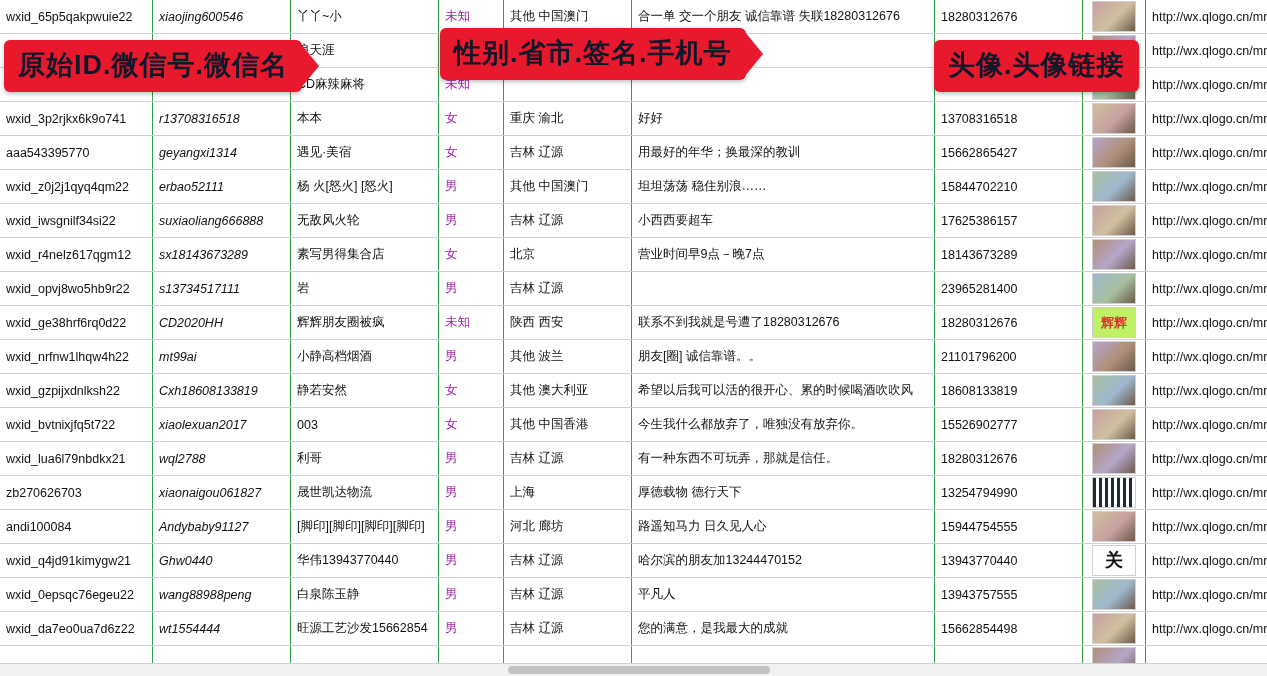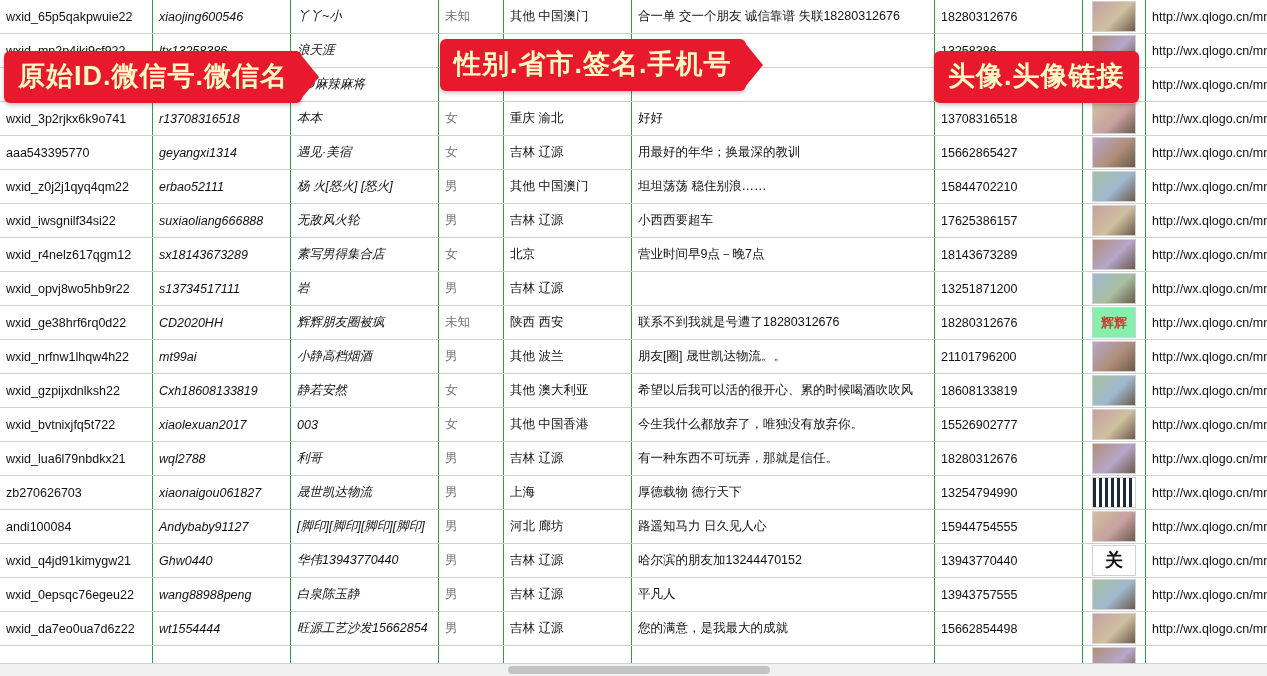--- a/index.html
+++ b/index.html
@@ -31,21 +31,21 @@
     border-bottom: 1px solid #cfcfcf;
     height: 33px;
     padding: 0 6px;
     vertical-align: middle;
     white-space: nowrap;
     overflow: hidden;
     background: #ffffff;
   }
   td.c0 { width: 140px; margin-left: 45px; }
   td.c1 { width: 125px; font-style: italic; }
-  td.c2 { width: 135px; font-style: italic; }
+  td.c2 { width: 135px; }
   td.c3 { width: 52px; }
   td.c4 { width: 115px; }
   td.c5 { width: 290px; margin-left: 24px; }
   td.c6 { width: 135px; }
   td.c7 { width: 50px; padding: 0; }
   td.c8 { width: 225px; border-right: none; }
 
   
   td.c2, td.c3, td.c4, td.c6 { border-right: 1px solid #2f9e44; }
   td.c0, td.c1, td.c5 { border-right: 1px solid #d9d9d9; }
@@ -58,31 +58,30 @@
     border: 1px solid #d0d0d0;
     box-sizing: border-box;
     display: block;
   }
   .link { color: #111111; }
 
   
   .banner {
     position: absolute;
     background: #e8192c;
-    color: #fef9c3;
+    color: #0f172a;
     font-weight: bold;
     font-size: 27px;
     letter-spacing: 1px;
     padding: 7px 14px 9px 14px;
     border-radius: 6px;
     box-shadow: 0 2px 4px rgba(0,0,0,0.25);
     white-space: nowrap;
     font-family: "Liberation Sans", sans-serif;
     z-index: 30;
-    margin-top: 11px;
   }
   .banner::after {
     content: "";
     position: absolute;
     right: -17px;
     top: 50%;
     transform: translateY(-50%);
     border-top: 22px solid transparent;
     border-bottom: 22px solid transparent;
     border-left: 18px solid #e8192c;
@@ -105,21 +104,21 @@
   }
   #hscroll .thumb {
     position: absolute;
     left: 508px;
     top: 2px;
     width: 262px;
     height: 8px;
     background: #c3c3c3;
     border-radius: 4px;
   }
-  .gender-col { color: #737373; }
+  .gender-col { color: #a21caf; }
 </style>
 </head>
 <body>
 
 <div id="sheet">
   <table class="grid">
     <tbody id="rows-body">
         <tr>
           <td class="c0">wxid_65p5qakpwuie22</td>
           <td class="c1">xiaojing600546</td>
@@ -224,46 +223,46 @@
           </td>
           <td class="c8 link">http://wx.qlogo.cn/mmhead</td>
         </tr>
         <tr>
           <td class="c0">wxid_opvj8wo5hb9r22</td>
           <td class="c1">s13734517111</td>
           <td class="c2">岩</td>
           <td class="c3 gender-col">男</td>
           <td class="c4">吉林 辽源</td>
           <td class="c5"></td>
-          <td class="c6">13251871200</td>
+          <td class="c6">23965281400</td>
           <td class="c7">
             <span class="avatar" style="background: linear-gradient(135deg, rgb(159, 184, 207) 0%, rgb(168, 192, 160) 55%, rgb(107, 90, 74) 100%);"></span>
           </td>
           <td class="c8 link">http://wx.qlogo.cn/mmhead</td>
         </tr>
         <tr>
           <td class="c0">wxid_ge38hrf6rq0d22</td>
           <td class="c1">CD2020HH</td>
           <td class="c2">辉辉朋友圈被疯</td>
           <td class="c3 gender-col">未知</td>
           <td class="c4">陕西 西安</td>
           <td class="c5">联系不到我就是号遭了18280312676</td>
           <td class="c6">18280312676</td>
           <td class="c7">
-            <span class="avatar" style="background: #86efac; color: rgb(209, 59, 46); font-size: 13px; font-weight: bold; text-align: center; line-height: 29px;">辉辉</span>
+            <span class="avatar" style="background: #bef264; color: rgb(209, 59, 46); font-size: 13px; font-weight: bold; text-align: center; line-height: 29px;">辉辉</span>
           </td>
           <td class="c8 link">http://wx.qlogo.cn/mmhead</td>
         </tr>
         <tr>
           <td class="c0">wxid_nrfnw1lhqw4h22</td>
           <td class="c1">mt99ai</td>
           <td class="c2">小静高档烟酒</td>
           <td class="c3 gender-col">男</td>
           <td class="c4">其他 波兰</td>
-          <td class="c5">朋友[圈] 晟世凯达物流。。</td>
+          <td class="c5">朋友[圈] 诚信靠谱。。</td>
           <td class="c6">21101796200</td>
           <td class="c7">
             <span class="avatar" style="background: linear-gradient(135deg, rgb(182, 166, 201) 0%, rgb(176, 143, 122) 55%, rgb(107, 90, 74) 100%);"></span>
           </td>
           <td class="c8 link">http://wx.qlogo.cn/mmhead</td>
         </tr>
         <tr>
           <td class="c0">wxid_gzpijxdnlksh22</td>
           <td class="c1">Cxh18608133819</td>
           <td class="c2">静若安然</td>

